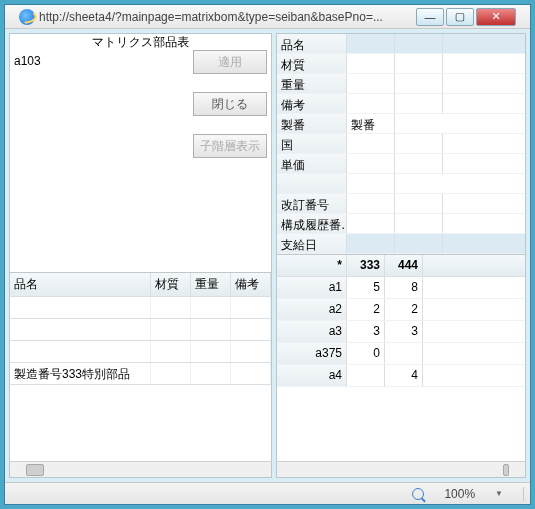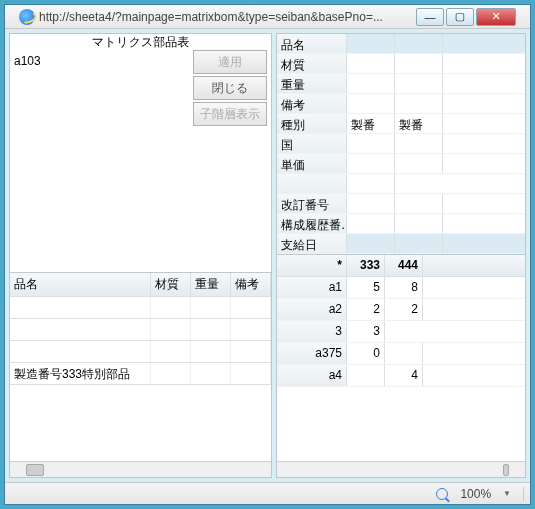--- a/index.html
+++ b/index.html
@@ -82,21 +82,21 @@
     overflow: hidden;
   }
   .pane.left { flex: 1; }
   .pane.right { width: 250px; }
   .left-top {
     height: 238px;
     position: relative;
   }
   .matrix-title { text-align: center; margin-bottom: 2px; }
   .code { position: absolute; top: 20px; left: 4px; }
-  .btn-col { position: absolute; top: 16px; right: 4px; display: flex; flex-direction: column; gap: 2px; }
+  .btn-col { position: absolute; top: 16px; right: 4px; display: flex; flex-direction: column; gap: 18px; }
   .btn {
     width: 74px;
     height: 24px;
     border: 1px solid #b0b0b0;
     background: linear-gradient(#f8f8f8,#e4e4e4);
     font-size: 12px;
     display: flex; align-items: center; justify-content: center;
     color: #555;
   }
   .btn.disabled { color: #aaa; }
@@ -172,21 +172,21 @@
   }
   .left .scrollbar-h .thumb { left: 16px; width: 18px; }
   .right .scrollbar-h .thumb { right: 16px; width: 6px; }
   .statusbar {
     height: 22px;
     background: linear-gradient(#f4f4f4,#e6e6e6);
     border-top: 1px solid #c8c8c8;
     display: flex;
     align-items: center;
     justify-content: flex-end;
-    gap: 12px;
+    gap: 20px;
     padding: 0 6px;
     font-size: 12px;
     color: #444;
   }
   .zoom-icon {
     width: 12px; height: 12px;
     border: 1.5px solid #3a7fd8;
     border-radius: 50%;
     position: relative;
   }
@@ -283,21 +283,20 @@
             <div class="cell">重量</div>
             <div class="cell"></div>
             <div class="cell"></div>
           </div>
           <div class="attr-row">
             <div class="cell">備考</div>
             <div class="cell"></div>
             <div class="cell"></div>
           </div>
           <div class="attr-row">
-            <div class="cell">種別</div>
             <div class="cell">製番</div>
             <div class="cell">製番</div>
           </div>
           <div class="attr-row">
             <div class="cell">国</div>
             <div class="cell"></div>
             <div class="cell"></div>
           </div>
           <div class="attr-row">
             <div class="cell">単価</div>
@@ -335,20 +334,21 @@
               <div class="cell">a1</div>
               <div class="cell">5</div>
               <div class="cell">8</div>
             </div>
             <div class="rdata-row">
               <div class="cell">a2</div>
               <div class="cell">2</div>
               <div class="cell">2</div>
             </div>
             <div class="rdata-row">
+              <div class="cell">a3</div>
               <div class="cell">3</div>
               <div class="cell">3</div>
             </div>
             <div class="rdata-row">
               <div class="cell">a375</div>
               <div class="cell">0</div>
               <div class="cell"></div>
             </div>
             <div class="rdata-row">
               <div class="cell">a4</div>

